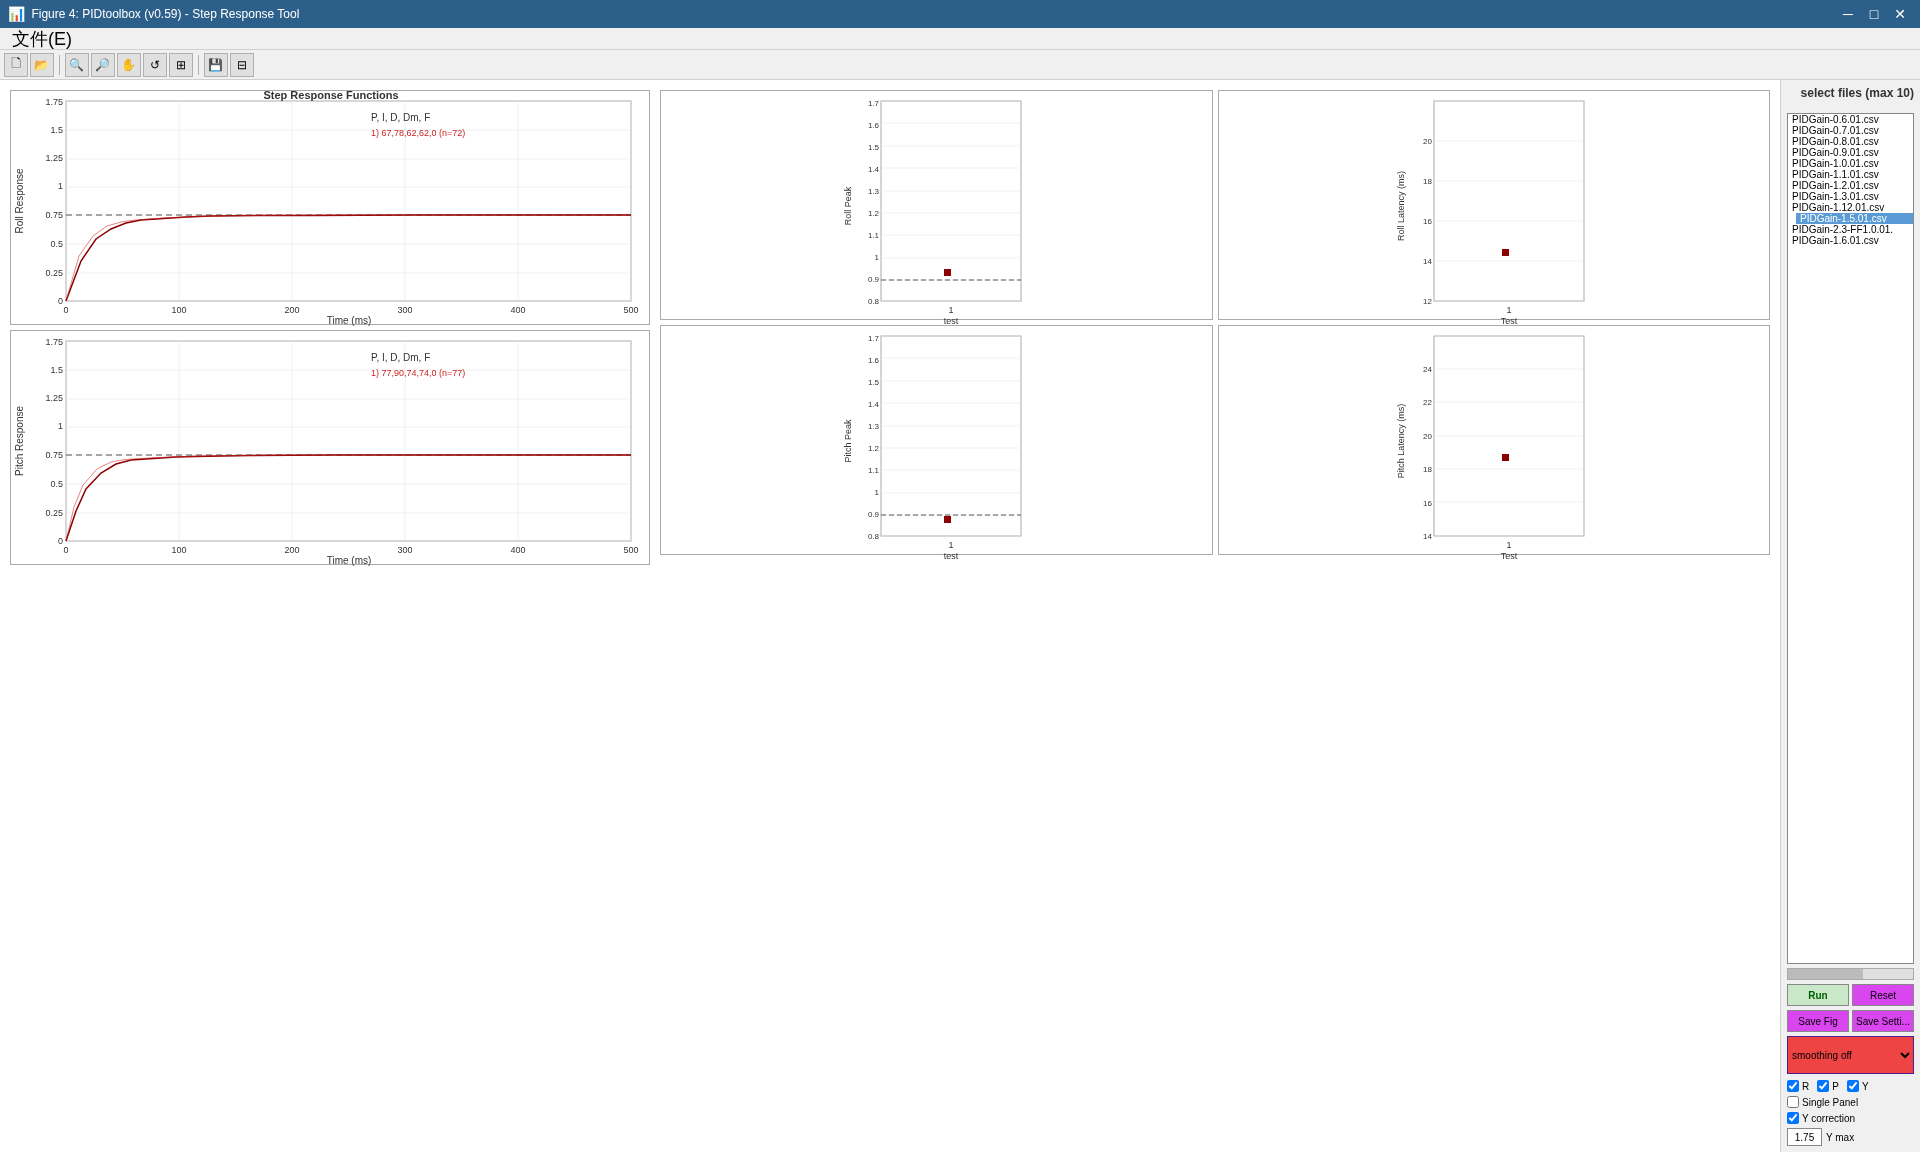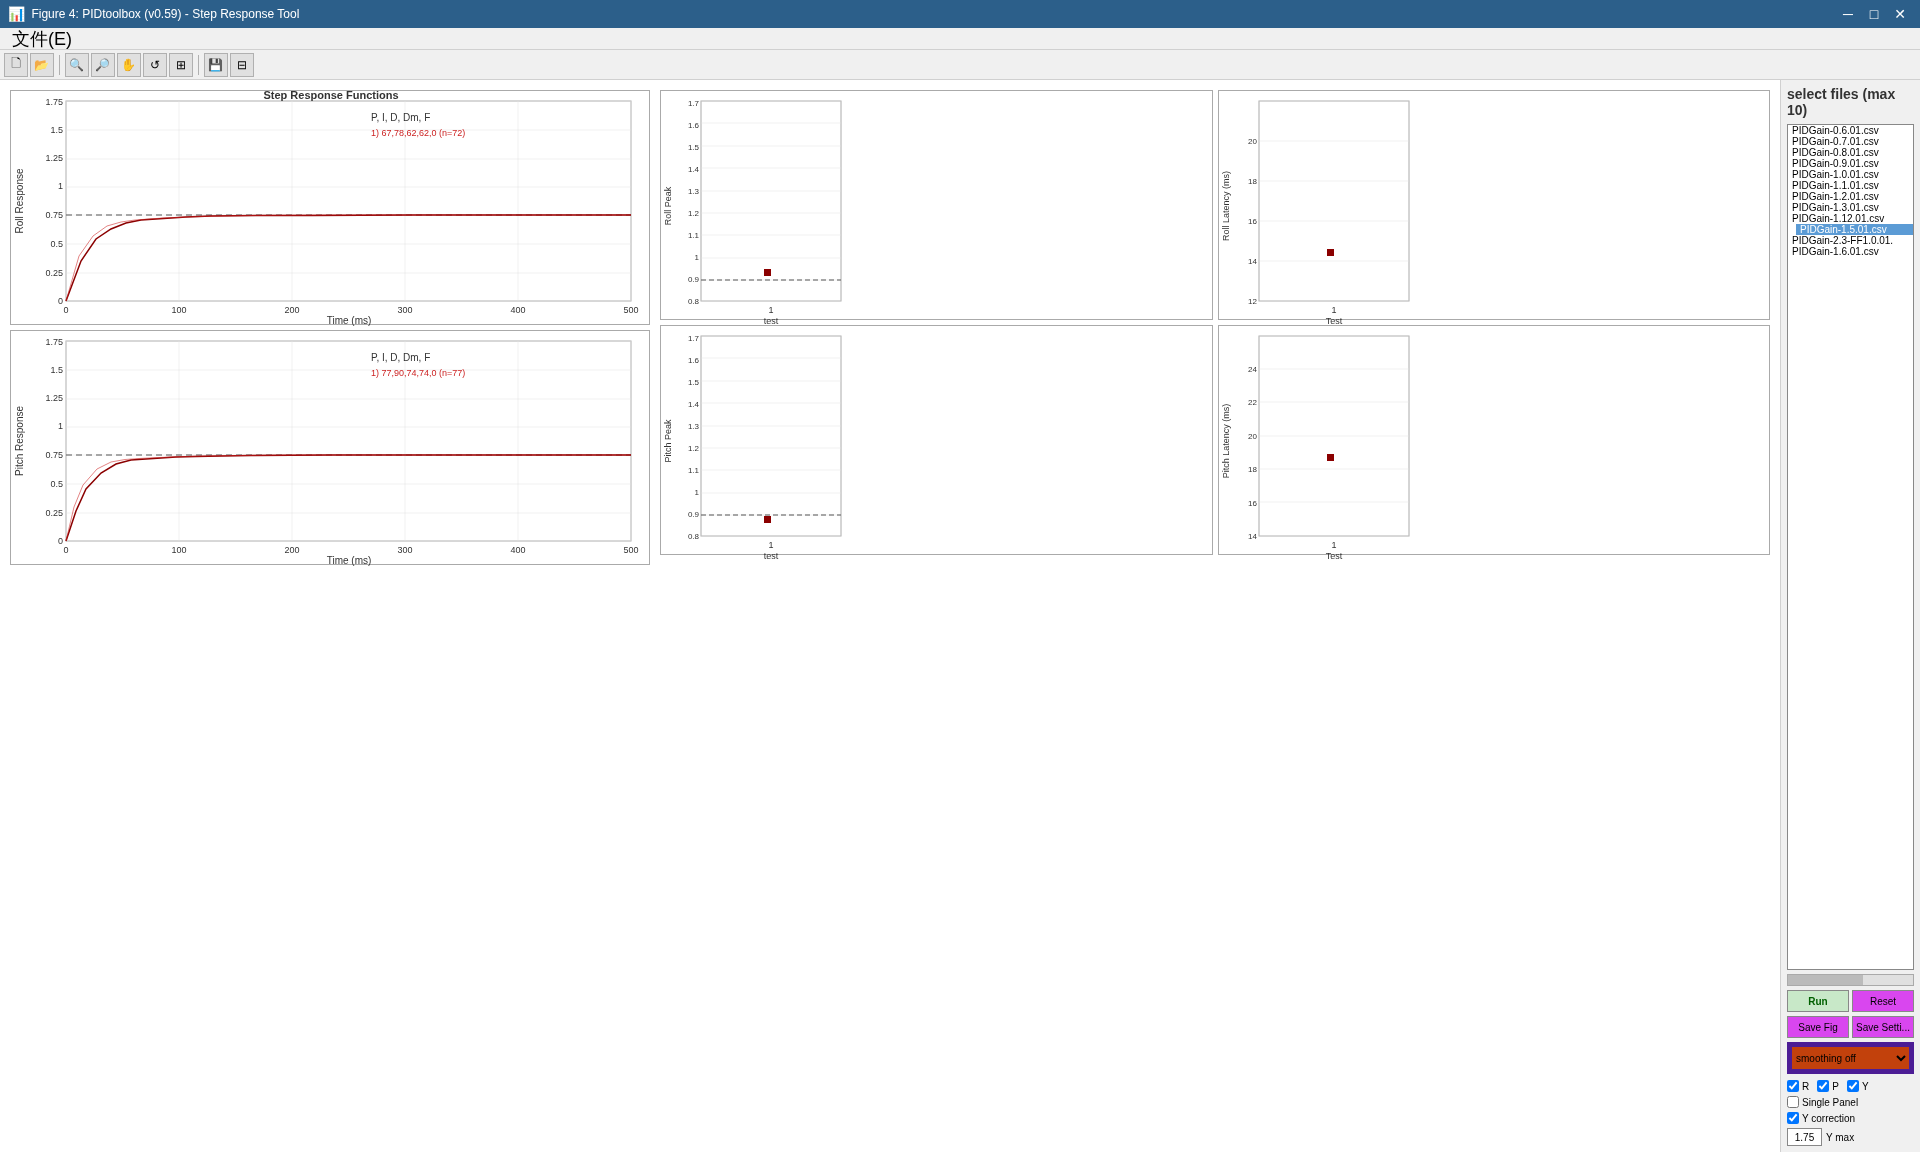--- a/index.html
+++ b/index.html
@@ -85,20 +85,21 @@
       background: #f0f0f0;
       border-left: 1px solid #d0d0d0;
       padding: 6px;
       display: flex;
       flex-direction: column;
       gap: 4px;
     }
     .charts-grid {
       display: flex;
       flex: 1;
+      text-align: center;
     }
     .left-plots {
       width: 650px;
       display: flex;
       flex-direction: column;
       gap: 5px;
     }
     .right-plots {
       flex: 1;
       display: flex;
@@ -118,24 +119,25 @@
     .main-plot {
       width: 640px;
       height: 235px;
     }
     .scatter-plot {
       flex: 1;
       background: white;
     }
     svg text { font-family: Arial, sans-serif; }
     .panel-label {
-      font-size: 14px;
+      font-size: 12px;
       font-weight: bold;
       color: #333;
-      margin-bottom: 2px;
+      margin-bottom: 9px;
+      text-align: right;
     }
     .file-list {
       background: white;
       border: 1px solid #888;
       flex: 1;
       overflow-y: auto;
       font-size: 10px;
     }
     .file-item {
       padding: 0 4px;
@@ -151,24 +153,24 @@
       flex: 1;
       height: 22px;
       font-size: 10px;
       cursor: pointer;
       border: 1px solid #888;
       background: #d946ef;
     }
     .ctrl-btn.run { background: #c8e8c8; color: #006000; font-weight: bold; }
     .dropdown {
       width: 100%;
-      height: 32px;
+      height: 38px;
       font-size: 10px;
-      border: 5px solid #4c1d95;
-      background: #c2410c;
+      border: 1px solid #4c1d95;
+      background: #ef4444;
     }
     .check-row {
       display: flex;
       align-items: center;
       gap: 3px;
       font-size: 10px;
     }
     .check-row input[type=checkbox] { width: 12px; height: 12px; }
     .ymax-row {
       display: flex;

